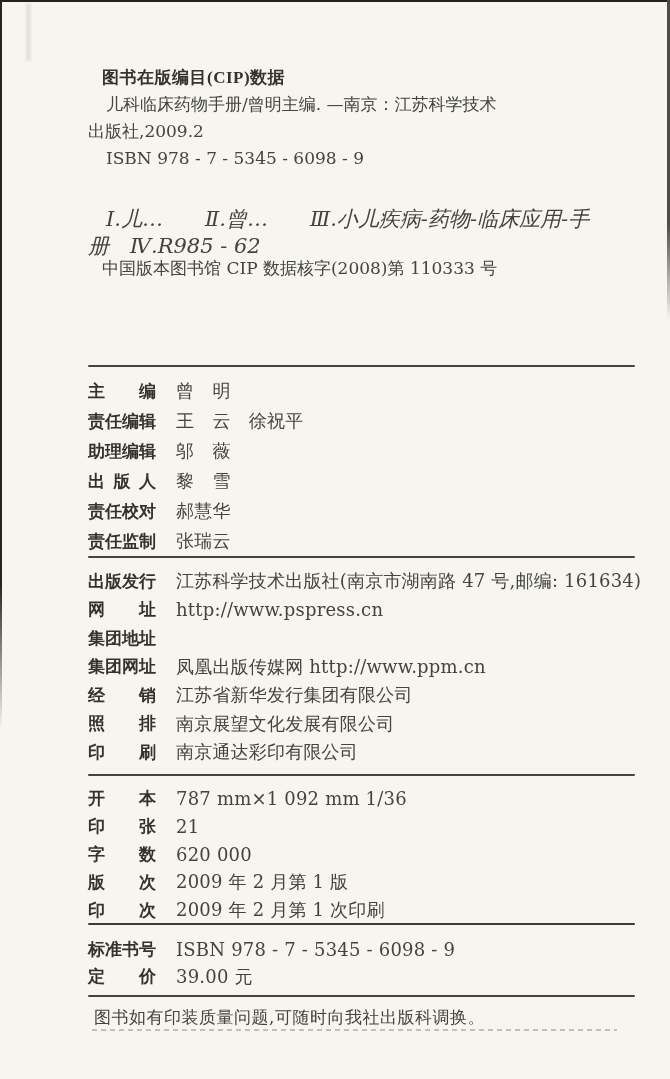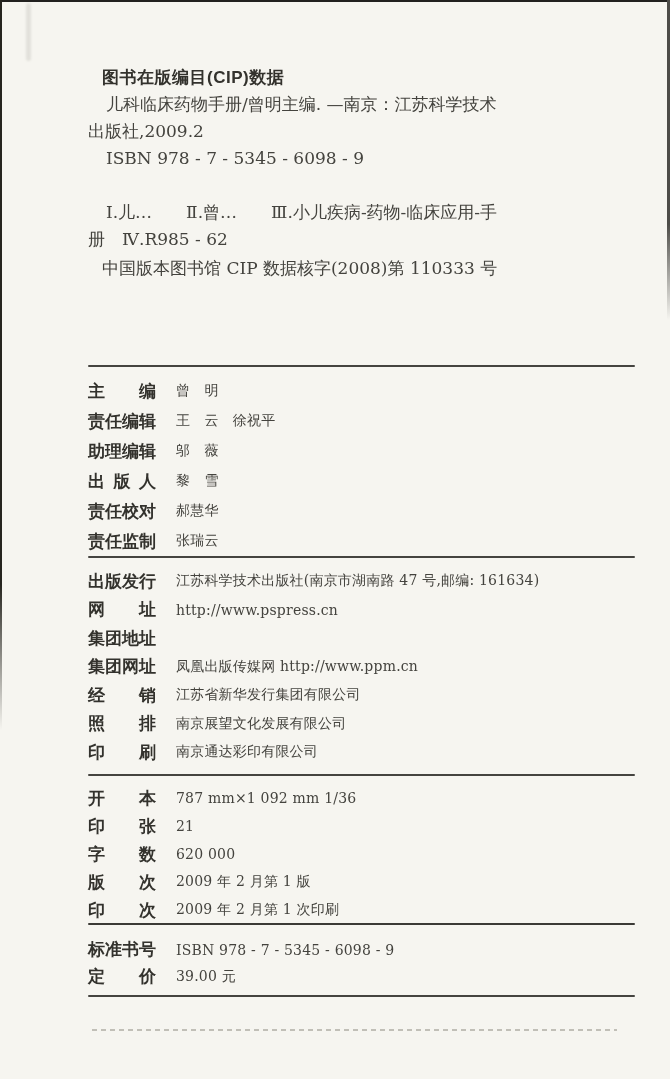--- a/index.html
+++ b/index.html
@@ -22,25 +22,25 @@
   .smudge-topleft { position:absolute; top:3px; left:26px; width:5px; height:58px;
     background:#7d7b72; opacity:.16; border-radius:3px; filter:blur(1px); }
   .artifact-bottom { position:absolute; top:1029px; left:92px; width:525px; height:2px;
     background:repeating-linear-gradient(90deg,#8c897e 0 5px, rgba(140,137,126,0) 5px 9px);
     opacity:.5;
   }
 
   
   .abs { position:absolute; left:88px; right:32px; }
   .cip-block { top:64px; font-size:17px; line-height:27px; }
-  .cip-heading { font-family:Liberation Sans, sans-serif; font-weight:700;
+  .cip-heading { font-family:Liberation Serif, serif; font-weight:700;
     color:#33322d; text-indent:14px; letter-spacing:.5px; }
   .ind14 { text-indent:14px; }
   .ind18 { text-indent:18px; }
-  .class-block { top:199px; font-size:17px; line-height:27px; }
+  .class-block { top:206px; font-size:21px; line-height:27px;font-style:italic; }
   .record-line { top:255px; font-size:17px; line-height:27px; text-indent:14px; }
 
   .book-title { top:328px; font-family:"DejaVu Sans","Liberation Sans",sans-serif;
     font-weight:700; font-size:21px; letter-spacing:2px; color:#33322d; line-height:28px; }
 
   .rule { position:absolute; left:88px; width:547px; height:2px; background:#454440; border-radius:1px; }
   .rule-title { top:365px; }
   .rule-staff { top:556px; height:2px; }
   .rule-pub { top:774px; }
   .rule-format { top:923px; background:#3b3a36; }
@@ -55,21 +55,21 @@
   .format-list .row { height:28px; }
   .isbn-list { top:936px; }
   .isbn-list .row { height:27px; }
 
   .row { display:flex; align-items:center; }
   .jl { 
     display:inline-flex; justify-content:space-between; width:68px; flex:0 0 68px;
     font-family:"DejaVu Sans","Liberation Sans",sans-serif; font-weight:700;
     font-size:17px; color:#33322d;
   }
-  .val { margin-left:20px; font-size:14px; color:#44433e; letter-spacing:.2px; white-space:nowrap; }
+  .val { margin-left:20px; font-size:18px; color:#44433e; letter-spacing:.2px; white-space:nowrap; }
 
   .note-line { top:1004px; font-size:17px; line-height:27px; text-indent:6px; letter-spacing:.5px; }
 </style>
 </head>
 <body>
 
 <div class="page">
 
   <div class="edge-top"></div>
   <div class="edge-left"></div>
@@ -258,14 +258,15 @@
     <div class="row">
       <span class="jl">
           <span>定</span>
           <span>价</span>
         </span>
       <span class="val">39.00 元</span>
     </div>
   </div>
   <div class="rule rule-isbn"></div>
 
+  <div class="abs note-line">图书如有印装质量问题,可随时向我社出版科调换。</div>
 
 </div>
 
 </body></html>

